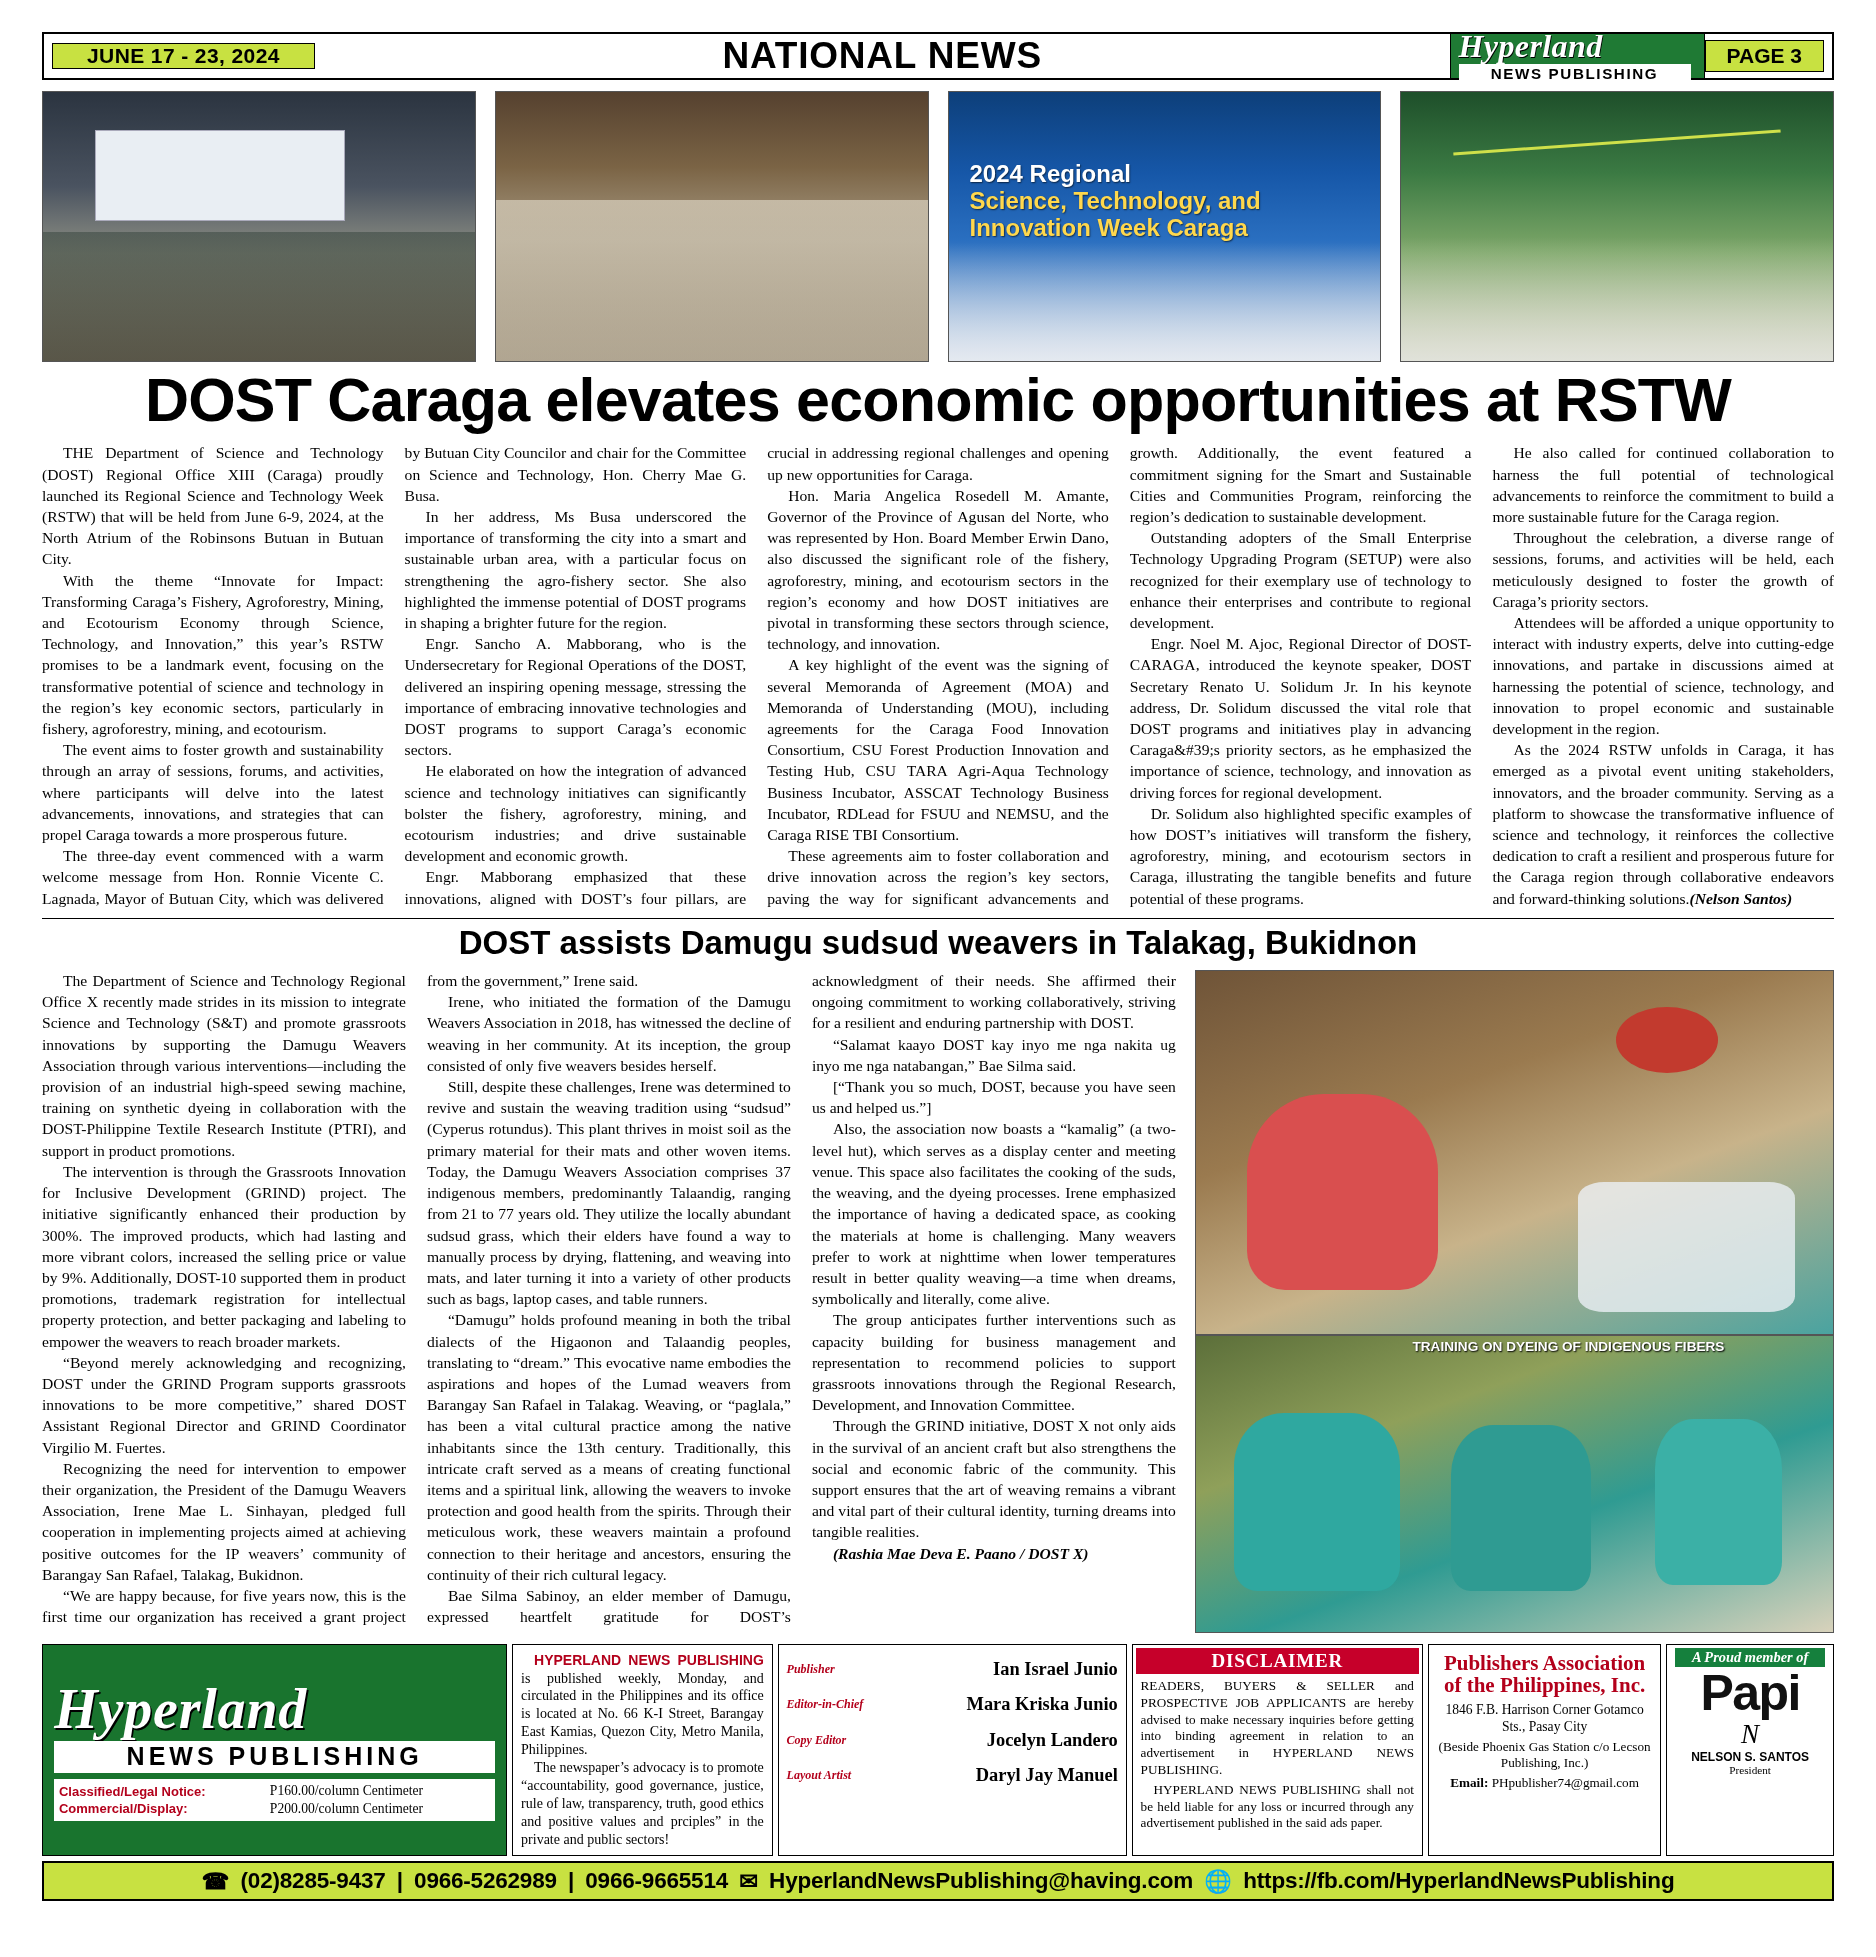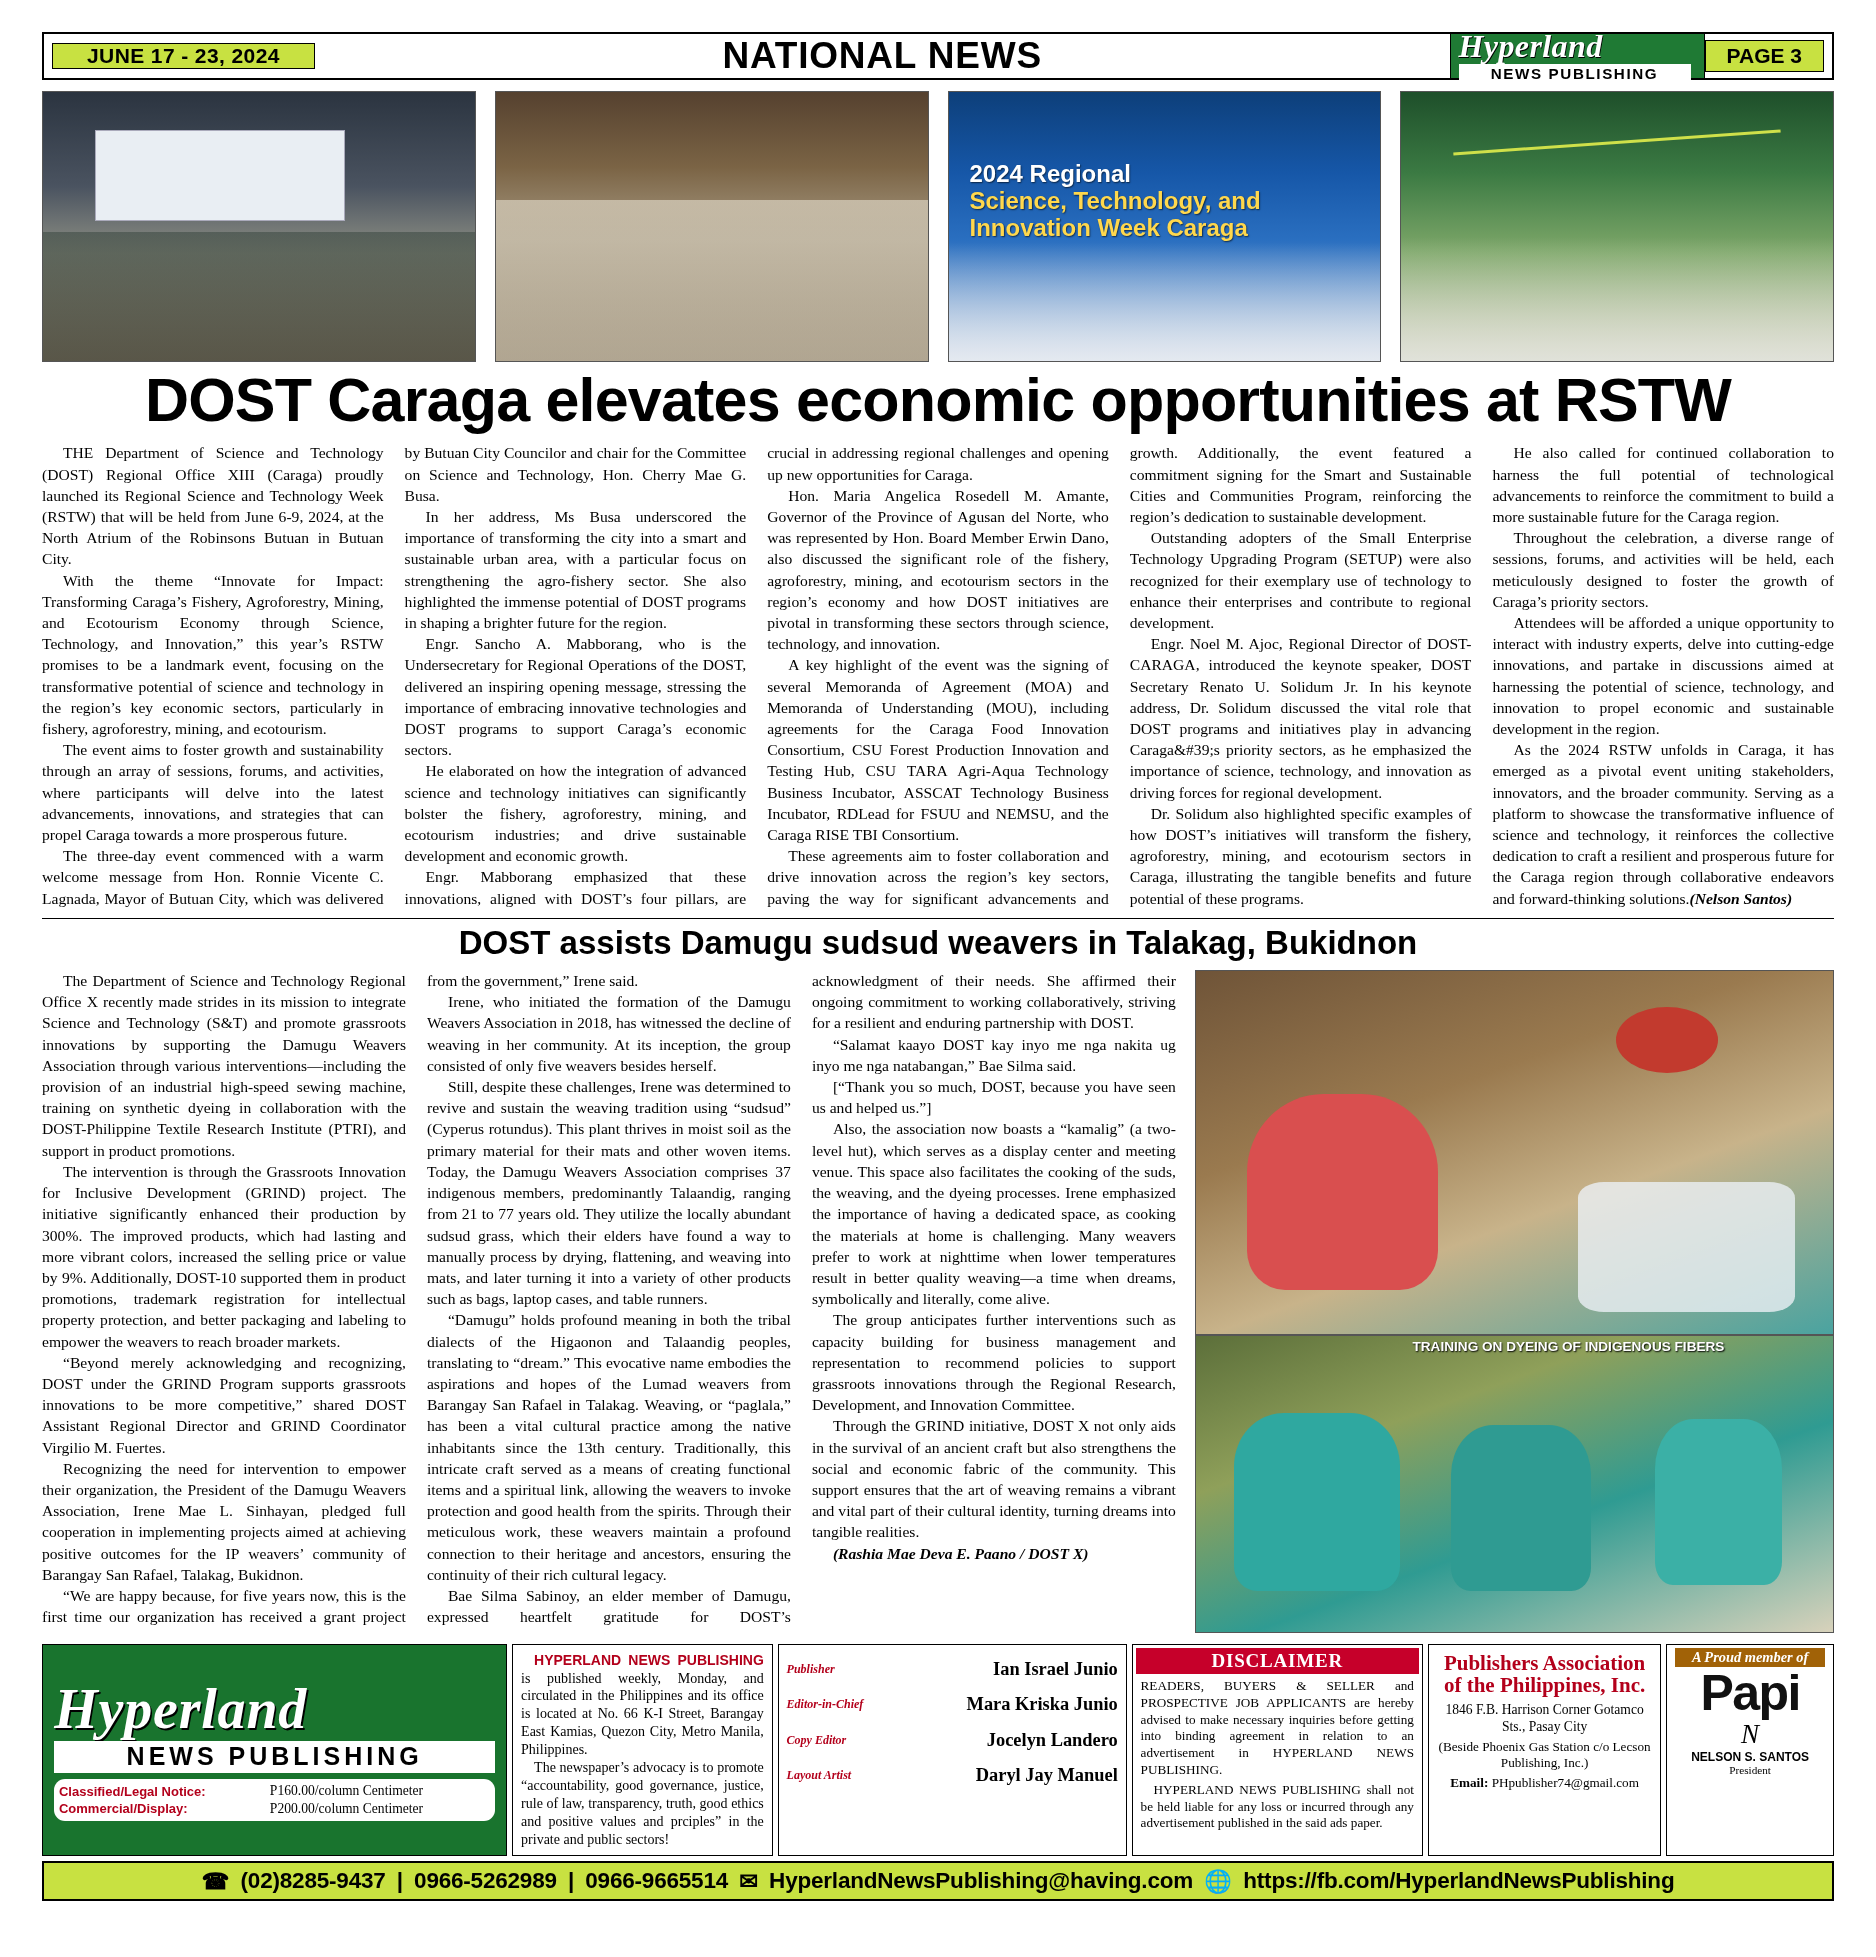--- a/index.html
+++ b/index.html
@@ -194,21 +194,21 @@
   }
   .f-logo .big {
     font-family:"Liberation Serif", serif; font-weight:bold; font-style:italic;
     font-size: 56px; line-height:.95; text-shadow:1.6px 1.6px 0 #000; letter-spacing:0.8px;
   }
   .f-logo .sub {
     background:#fff; color:#000; text-align:center;
     font-family:"Liberation Sans", sans-serif; font-weight:bold;
     font-size: 25px; letter-spacing: 4px; margin-top:4.8px; padding:1.6px 0;
   }
-  .f-rates { background:#fff; color:#000; margin-top:6.4px; padding:3.2px 4.8px; font-size:13.6px;border-radius:11px; }
+  .f-rates { background:#fff; color:#000; margin-top:6.4px; padding:3.2px 4.8px; font-size:13.6px; }
   .f-rates table { width:100%; border-collapse:collapse; }
   .f-rates td { padding:0.8px 0; }
   .f-rates .lbl { color:#b3001b; font-family:"Liberation Sans", sans-serif; font-weight:bold; font-size:13px; }
 
   .f-about { width: 287px; font-size:14px; line-height:1.28; text-align:justify; }
   .f-about .ttl { color:#b3001b; font-family:"Liberation Sans", sans-serif; font-weight:bold; font-size:14px; }
   .f-about p { margin:0; text-indent:13px; }
 
   .f-staff { width: 385px; }
   .f-staff table { width:100%; border-collapse:collapse; }
@@ -236,21 +236,21 @@
     font-size: 21px; line-height:1.08;
   }
   .f-papi .addr { font-family:"Liberation Serif", serif; font-weight:normal; font-size:13.6px; line-height:1.25; margin-top:4.8px; }
   .f-papi .note { font-size:13.2px; line-height:1.25; margin-top:3.2px; }
   .f-papi .email { font-size:13.2px; margin-top:3.2px; }
   .f-papi .email b { }
 
   .f-member { width: 184px; text-align:center; position:relative; padding-top:3.2px; }
   .f-member .proud {
     font-family:"Liberation Serif", serif; font-weight:bold; font-style:italic;
-    font-size: 14.4px; background:#a16207; color:#fff; display:block; padding:0.8px 3.2px;
+    font-size: 14.4px; background:#15803d; color:#fff; display:block; padding:0.8px 3.2px;
   }
   .f-member .papi {
     font-family:"Liberation Sans", sans-serif; font-weight:bold;
     font-size: 50px; color:#111; line-height:.95; letter-spacing:-1.6px; margin-top:3.2px;
   }
   .f-member .sig {
     font-family:"Liberation Serif", serif; font-style:italic; font-size:27px; margin-top:1.6px;
   }
   .f-member .nm { font-family:"Liberation Sans", sans-serif; font-weight:bold; font-size:12px; }
   .f-member .ttl2 { font-size:11.2px; }

